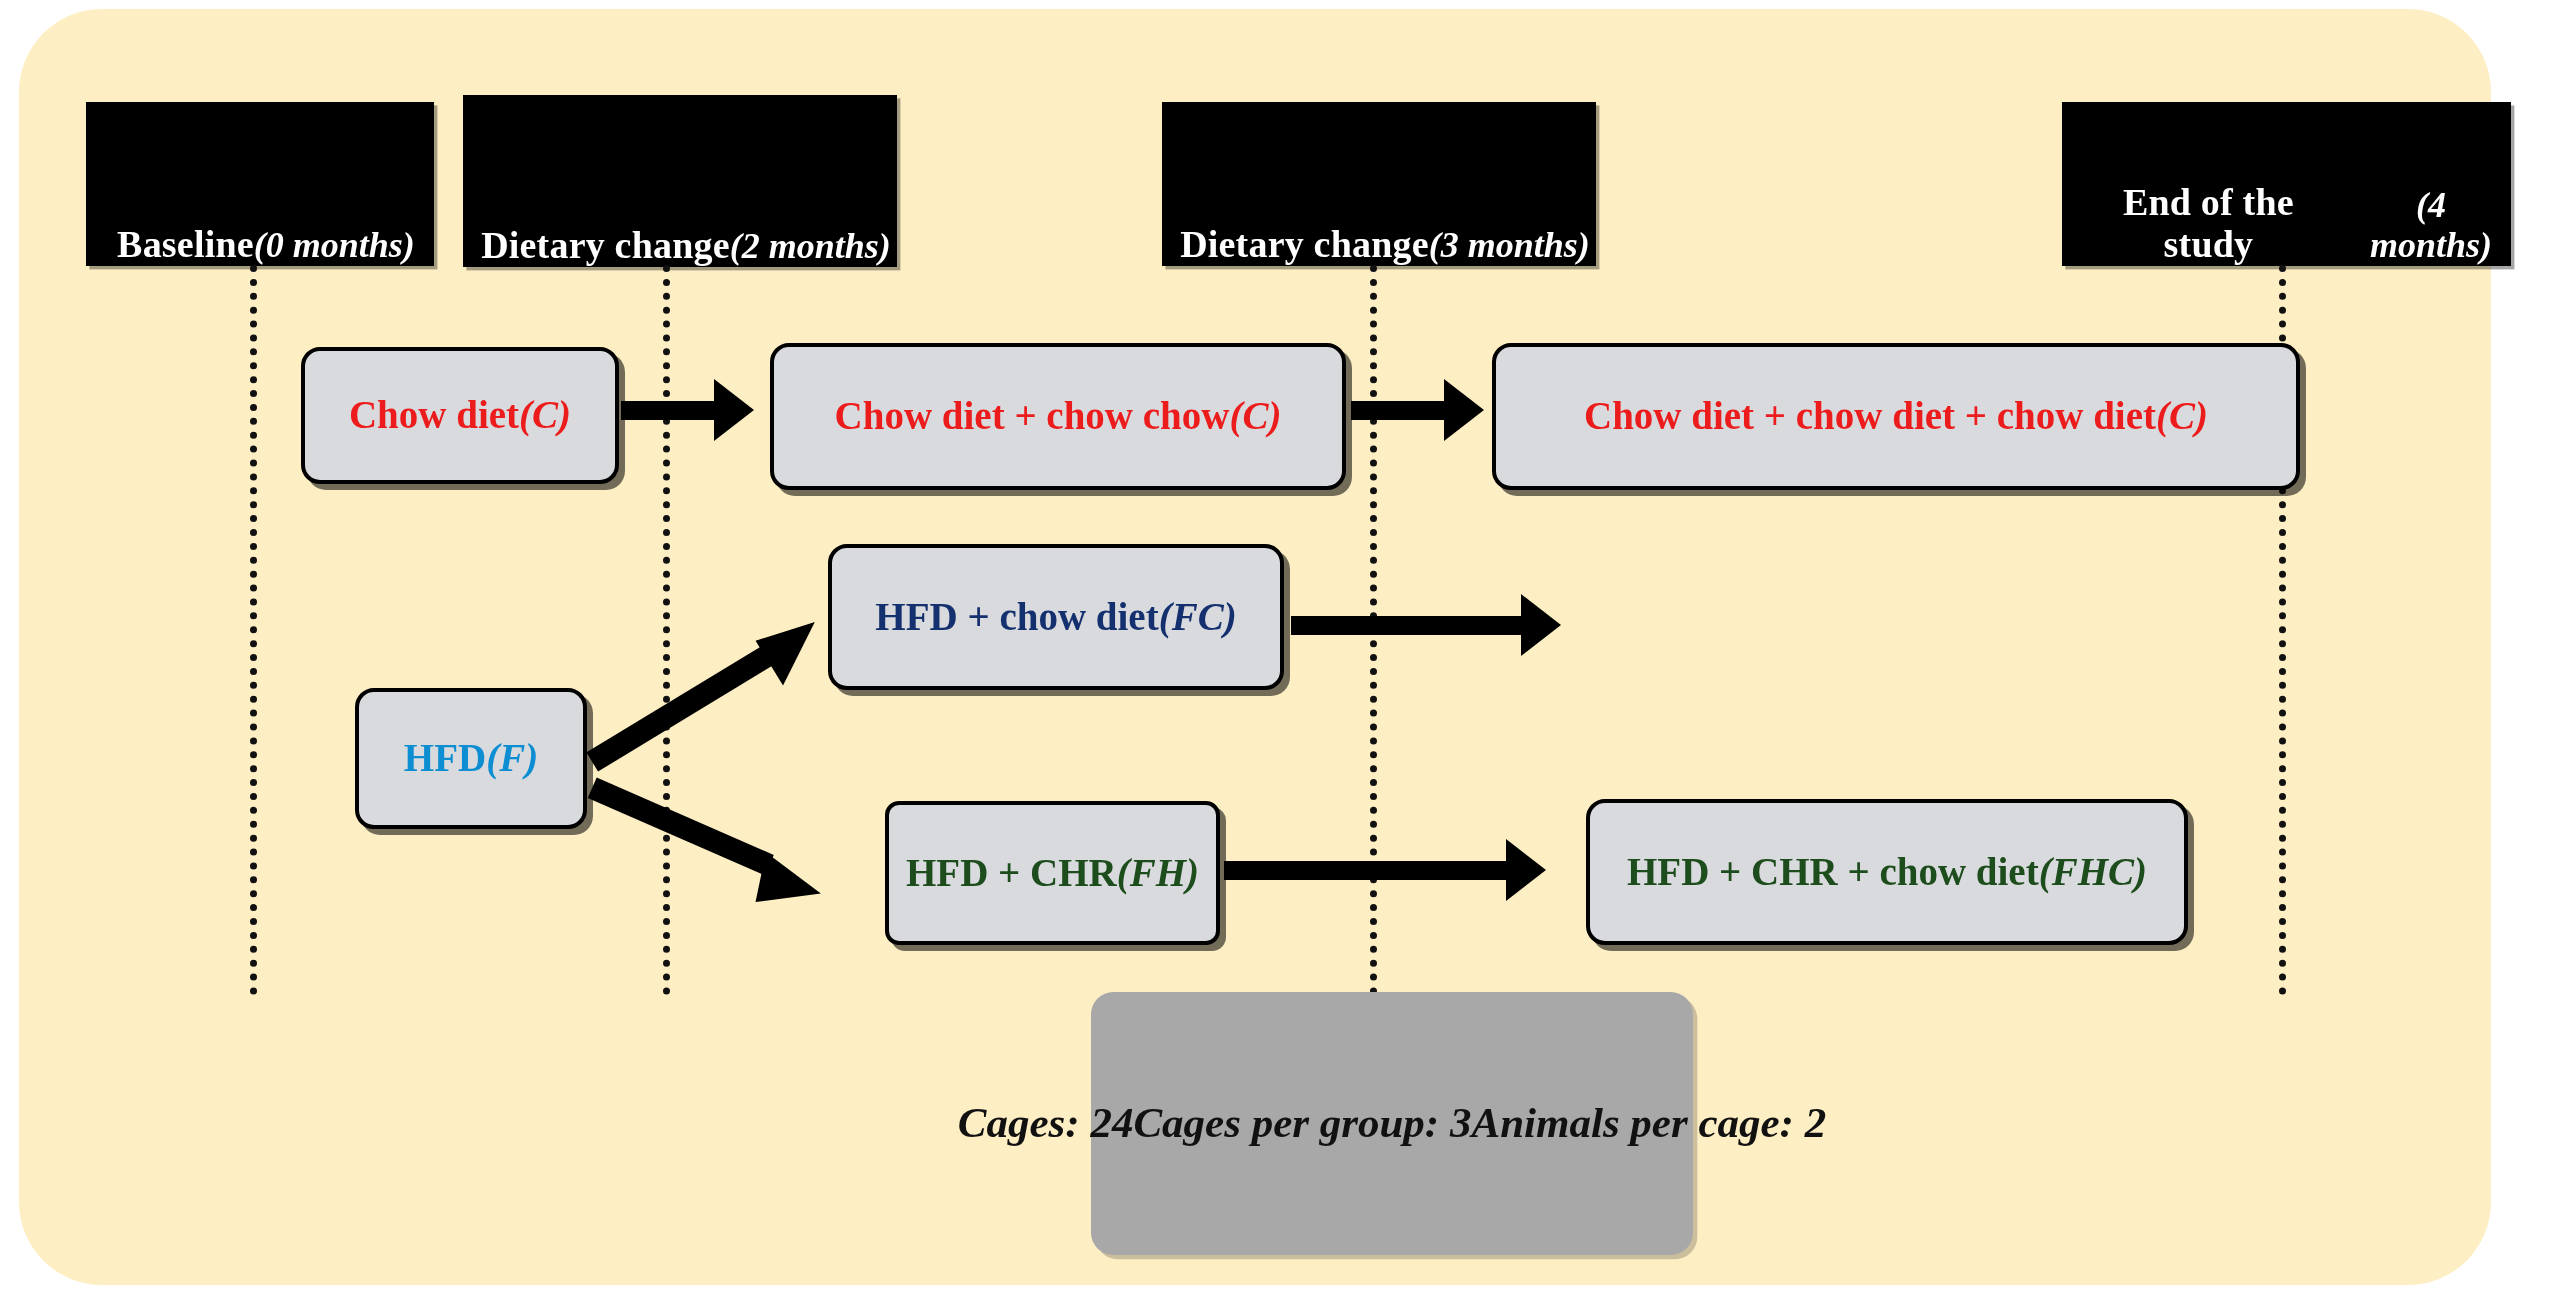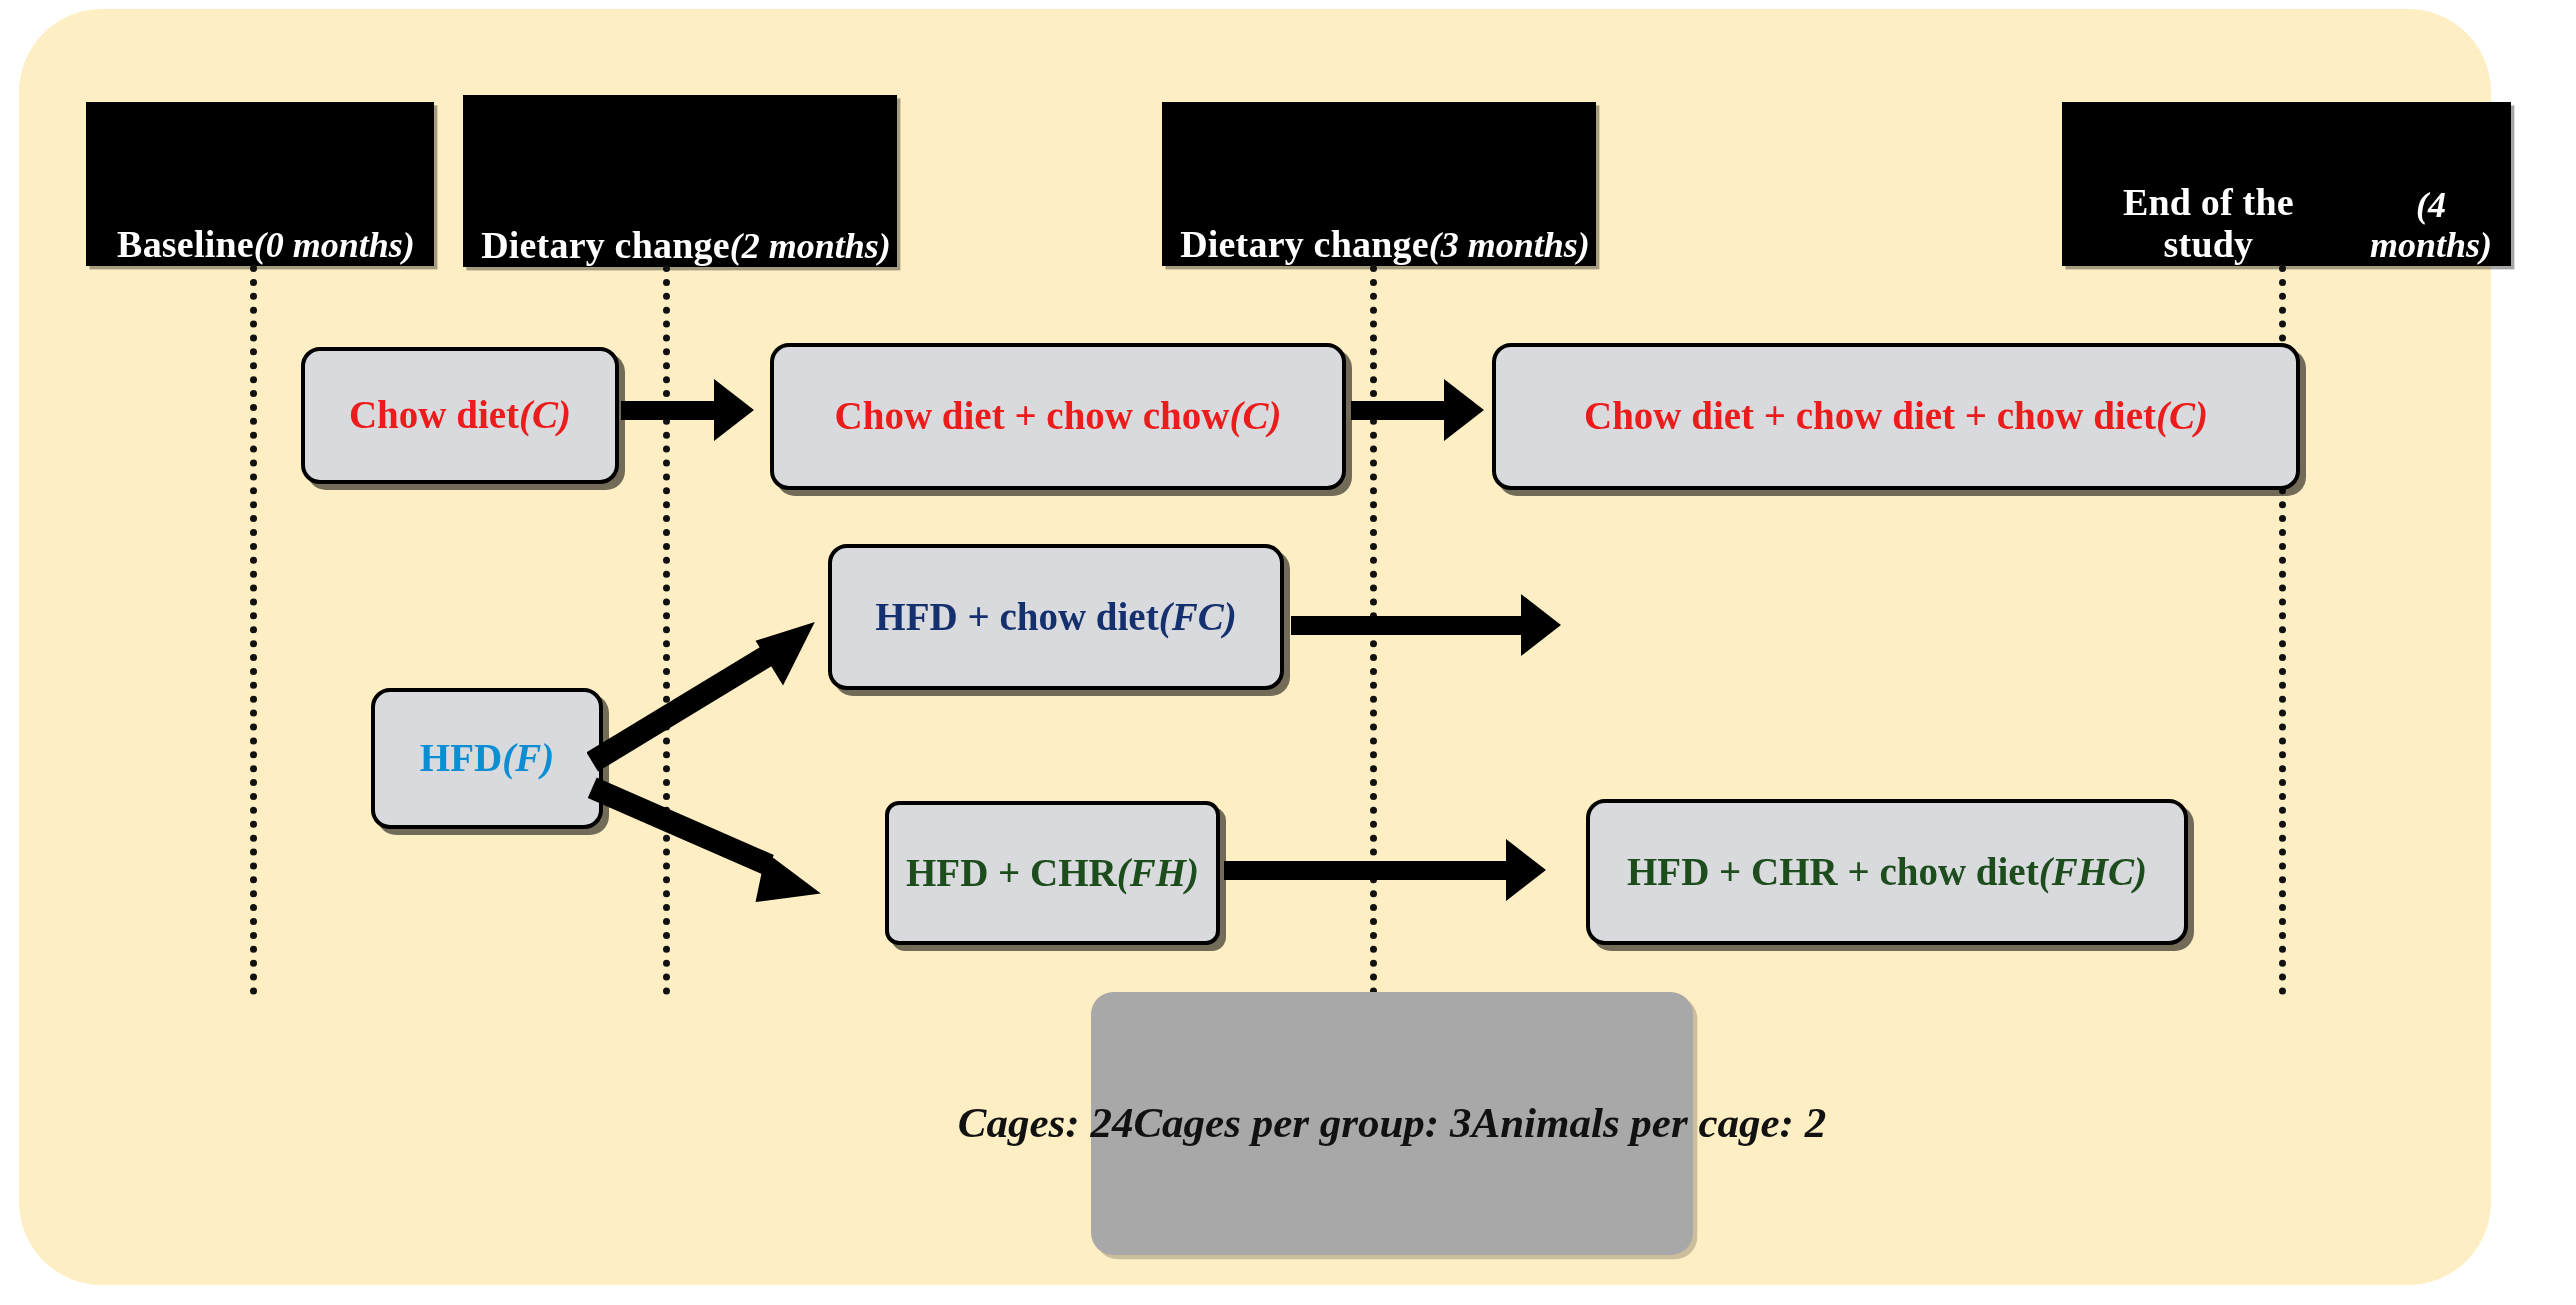--- a/index.html
+++ b/index.html
@@ -97,21 +97,21 @@
     <span class="t2 c-red">(C)</span>
   </div>
 
   <div class="arrow" style="left:1332px;top:392px;width:95px;"></div>
 
   <div class="dbox" style="left:1473px;top:334px;width:800px;height:139px;">
     <span class="t1 c-red">Chow diet + chow diet + chow diet</span>
     <span class="t2 c-red">(C)</span>
   </div>
 
-  <div class="dbox" style="left:352px;top:679px;width:224px;height:133px;">
+  <div class="dbox" style="left:336px;top:679px;width:224px;height:133px;">
     <span class="t1 c-cyan">HFD</span>
     <span class="t2 c-cyan">(F)</span>
   </div>
 
   <svg id="branch" width="258" height="318" viewBox="0 0 300 370">
 
     <g>
       <line x1="6" y1="185" x2="212" y2="60" stroke="#000000" stroke-width="26"></line>
       <polygon points="265,22 196,44 228,96"></polygon>
     </g>

